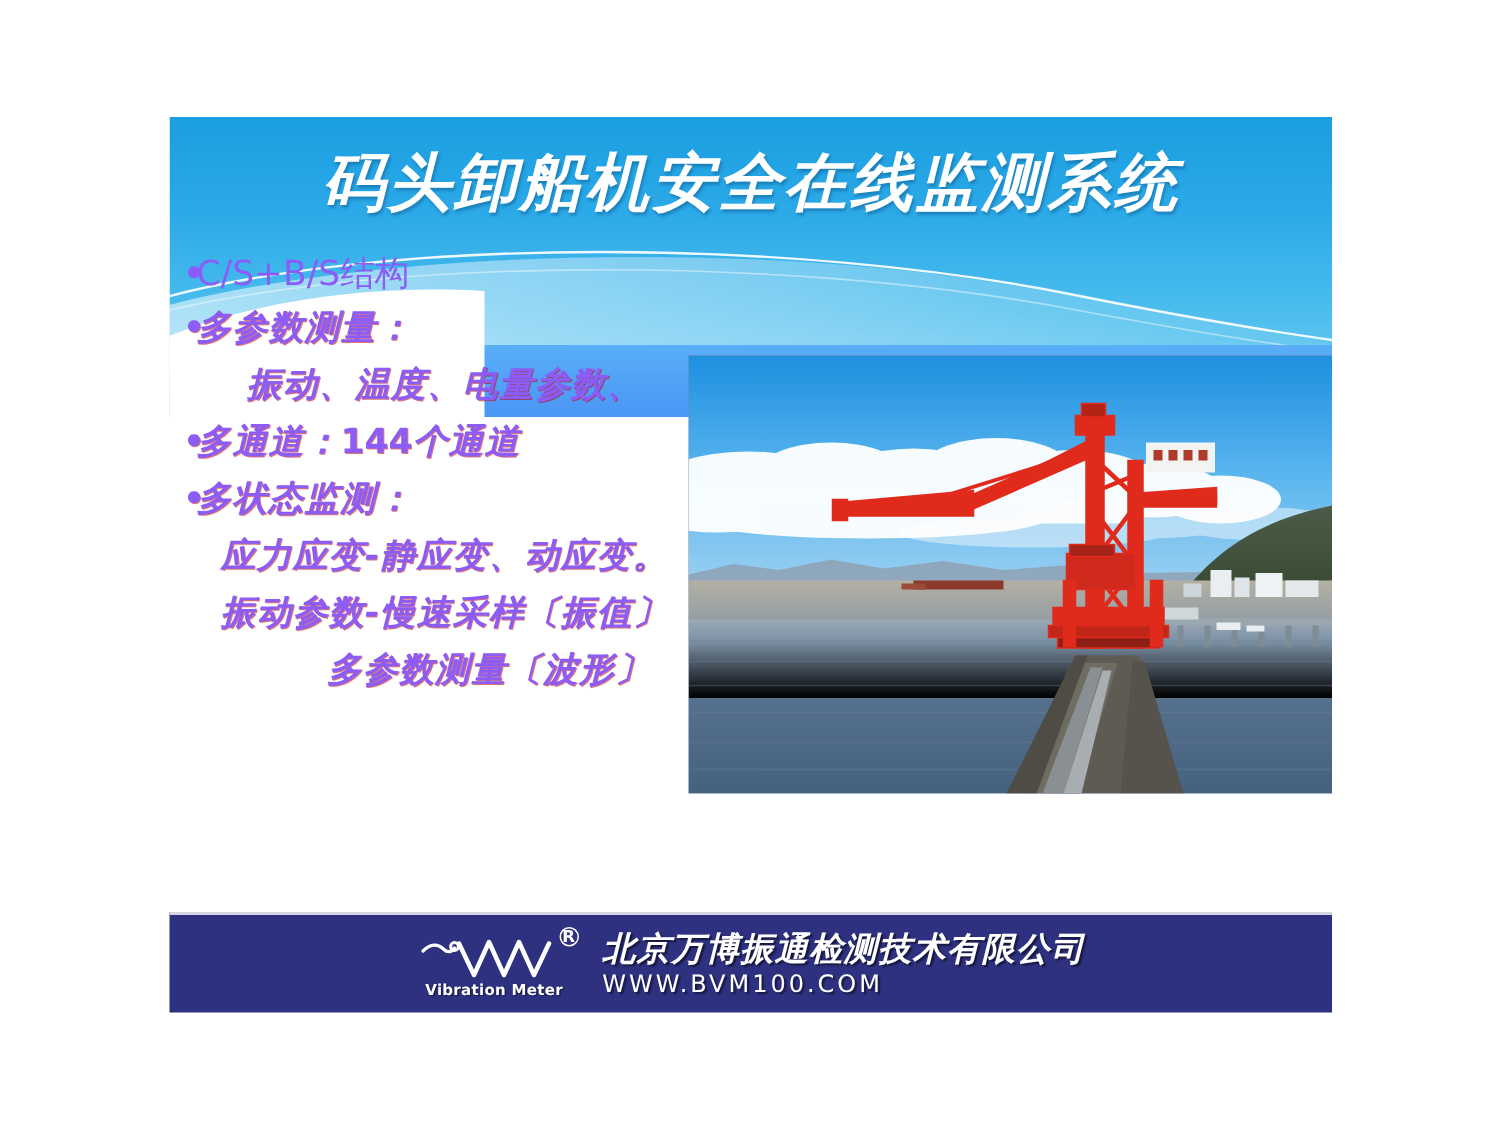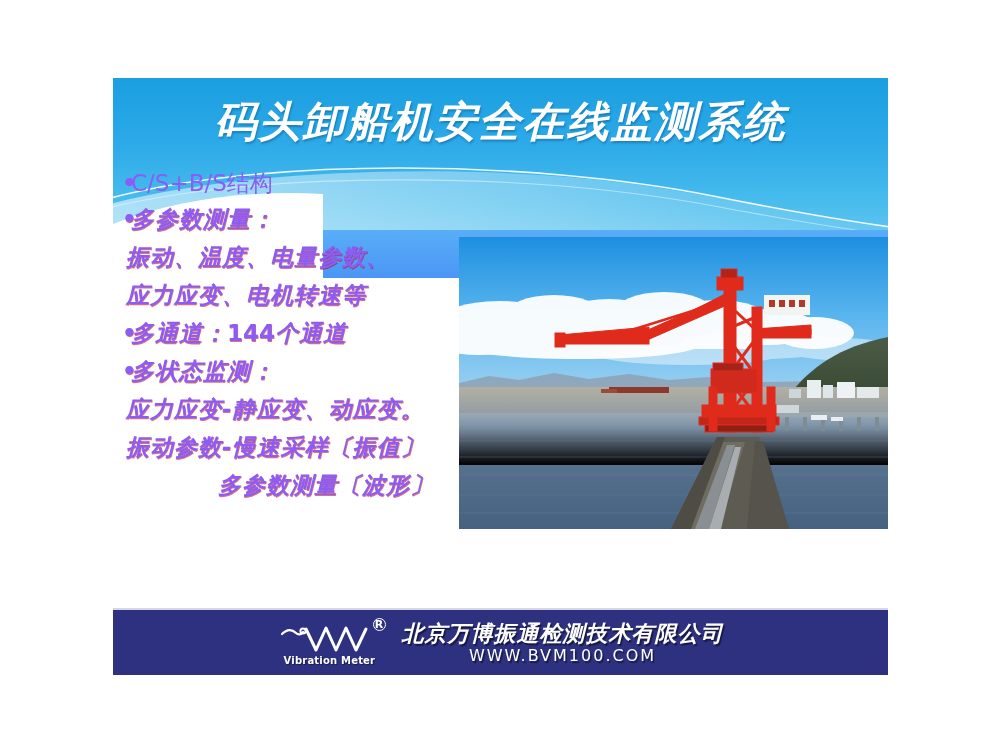--- a/index.html
+++ b/index.html
@@ -84,21 +84,21 @@
     font-weight: normal;
     letter-spacing: 0px;
   }
   .line.cn {
     font-size: 23px;
     line-height: 38px;
     font-style: italic;
     letter-spacing: 1px;
     text-shadow: 0.6px 0.6px 0 rgba(200,0,0,0.55);
   }
-  .line.cn.indent { padding-left: 4px; }
+  .line.cn.indent { padding-left: 4px; text-align: center; }
   .line.cn.indent2 { padding-left: 96px; }
   .bullet-dot {
     display: inline-block;
     width: 9px;
     font-style: normal;
     font-weight: bold;
   }
   .num {
     font-style: normal;
     font-family: "DejaVu Sans", "Liberation Sans", sans-serif;
@@ -171,21 +171,20 @@
     font-size: 10px;
     line-height: 11px;
     font-weight: bold;
     letter-spacing: 0.2px;
     font-family: "DejaVu Sans", "Liberation Sans", sans-serif;
     text-shadow: 1px 1px 1px rgba(0,0,0,0.45);
     margin-top: 10px;
   }
   .company-block {
     flex: 0 0 auto;
-    text-align: center;
   }
   .company-cn {
     color: #ffffff;
     font-size: 22px;
     line-height: 25px;
     font-weight: bold;
     font-style: italic;
     letter-spacing: 1px;
     font-family: "DejaVu Sans", "Liberation Sans", sans-serif;
     text-shadow: 1.5px 1.5px 1px rgba(0,0,0,0.5);
@@ -243,23 +242,20 @@
     </div>
 
     <div class="line cn">
       <span class="bullet-dot">•</span><span>多参数测量：</span>
     </div>
 
     <div class="line cn indent">
       <span>振动、温度、电量参数、</span>
     </div>
 
-    <div class="line cn indent">
-      <span>应力应变、电机转速等</span>
-    </div>
 
     <div class="line cn">
       <span class="bullet-dot">•</span><span>多通道：</span><span class="num">144</span><span>个通道</span>
     </div>
 
     <div class="line cn">
       <span class="bullet-dot">•</span><span>多状态监测：</span>
     </div>
 
     <div class="line cn indent">

